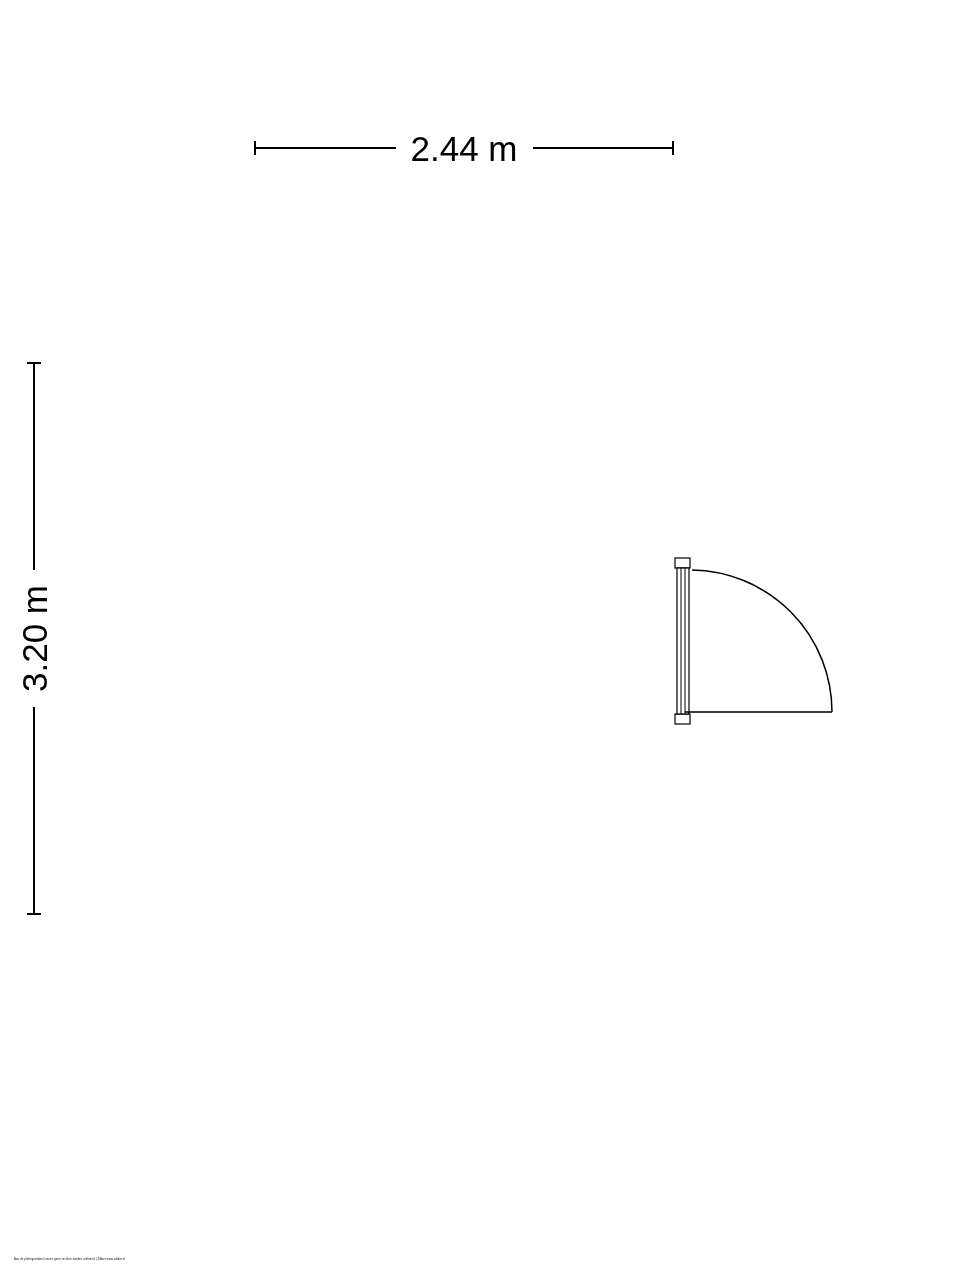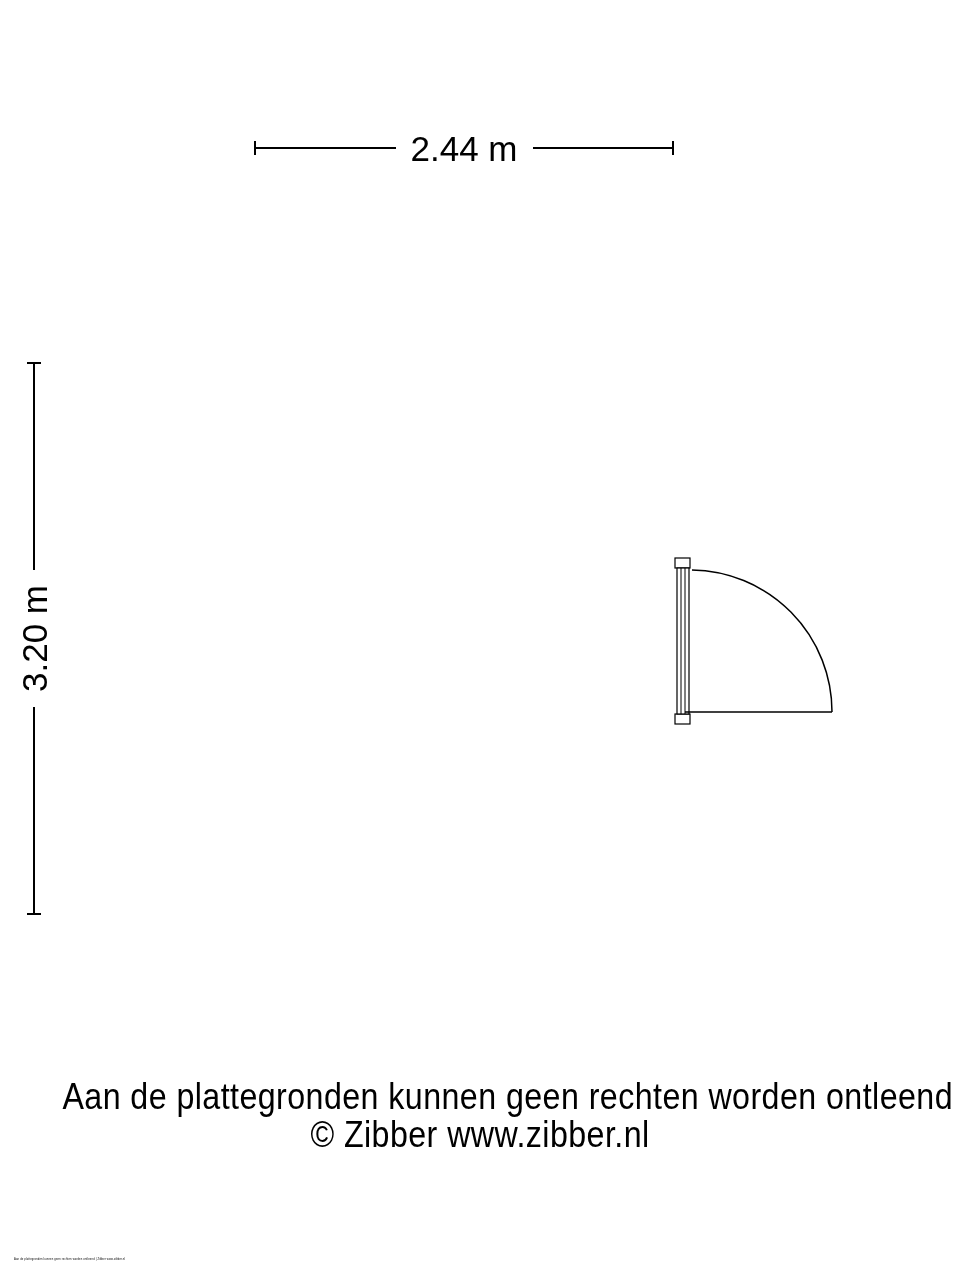--- a/index.html
+++ b/index.html
@@ -126,20 +126,16 @@
     <rect x="18" y="16" width="19" height="171" fill="#ffffff"></rect>
     <rect x="20" y="18" width="15" height="10" fill="#ffffff" stroke="#000" stroke-width="1.2"></rect>
     <rect x="20" y="174" width="15" height="10" fill="#ffffff" stroke="#000" stroke-width="1.2"></rect>
     <rect x="22" y="28" width="12" height="146" fill="#ffffff" stroke="#000" stroke-width="1.2"></rect>
     <line x1="26" y1="28" x2="26" y2="174" stroke="#000" stroke-width="1"></line>
     <line x1="30" y1="28" x2="30" y2="174" stroke="#000" stroke-width="1"></line>
     <path d="M 37 30 A 142 142 0 0 1 177 172" fill="none" stroke="#000" stroke-width="1.5"></path>
     <line x1="30" y1="172" x2="177" y2="172" stroke="#000" stroke-width="1.5"></line>
   </svg>
 
-  <div class="disclaimer">
-    <div class="dl">Aan de plattegronden kunnen geen rechten worden ontleend</div>
-    <div class="dl">© Zibber www.zibber.nl</div>
-  </div>
 
   <div class="tiny-footer">Aan de plattegronden kunnen geen rechten worden ontleend | Zibber www.zibber.nl</div>
 
 </div>
 
 </body></html>

